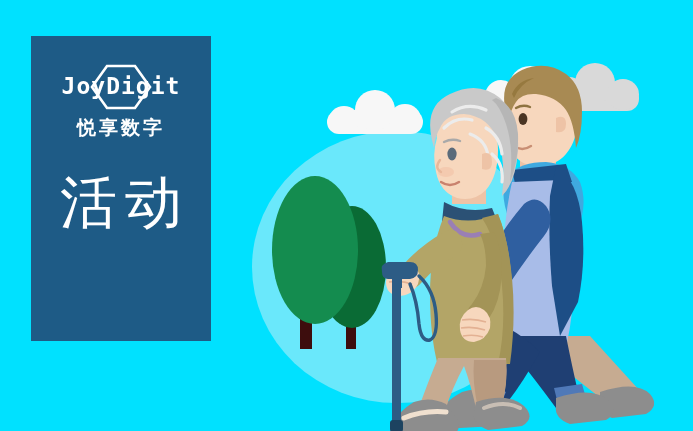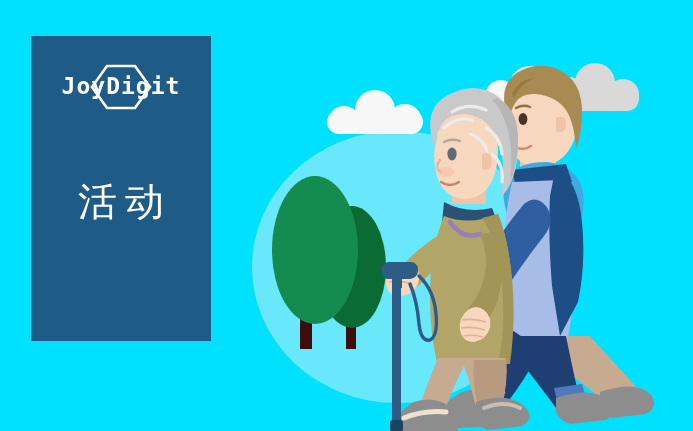--- a/index.html
+++ b/index.html
@@ -26,21 +26,21 @@
   }
   #logo-sub{
     margin-top:6px;color:#ffffff;font-size:19px;font-weight:bold;
     letter-spacing:3px;line-height:24px;
   }
   #brand-title{
     position:absolute;left:0;top:132px;width:180px;text-align:center;
     color:#ffffff;
   }
   #brand-title .line{
-    font-size:39px;line-height:68px;font-weight:bold;letter-spacing:8px;
+    font-size:57px;line-height:68px;font-weight:bold;letter-spacing:8px;
     text-indent:8px;
   }
   #brand-title .line.thin{font-weight:400;}
 
   
   .oval{position:absolute;border-radius:50%;}
   .rect{position:absolute;}
   #bigcircle{
     position:absolute;left:252px;top:95px;width:290px;height:272px;
     background:#6ae8fb;border-radius:50%;z-index:1;
@@ -221,20 +221,21 @@
 
   <div id="brand-panel">
 
     <div id="logo-block">
       <div id="logo-mark">
         <svg id="logo-hex" width="62" height="46" viewBox="0 0 62 46">
           <polygon points="17,2 45,2 60,23 45,44 17,44 2,23" fill="none" stroke="#ffffff" stroke-width="2.6"></polygon>
         </svg>
         <div id="logo-word">JoyDigit</div>
       </div>
+      <div id="logo-sub">悦享数字</div>
     </div>
 
     <div id="brand-title">
       <div class="line thin">活动</div>
     </div>
 
   </div>
 
 </div>
 

